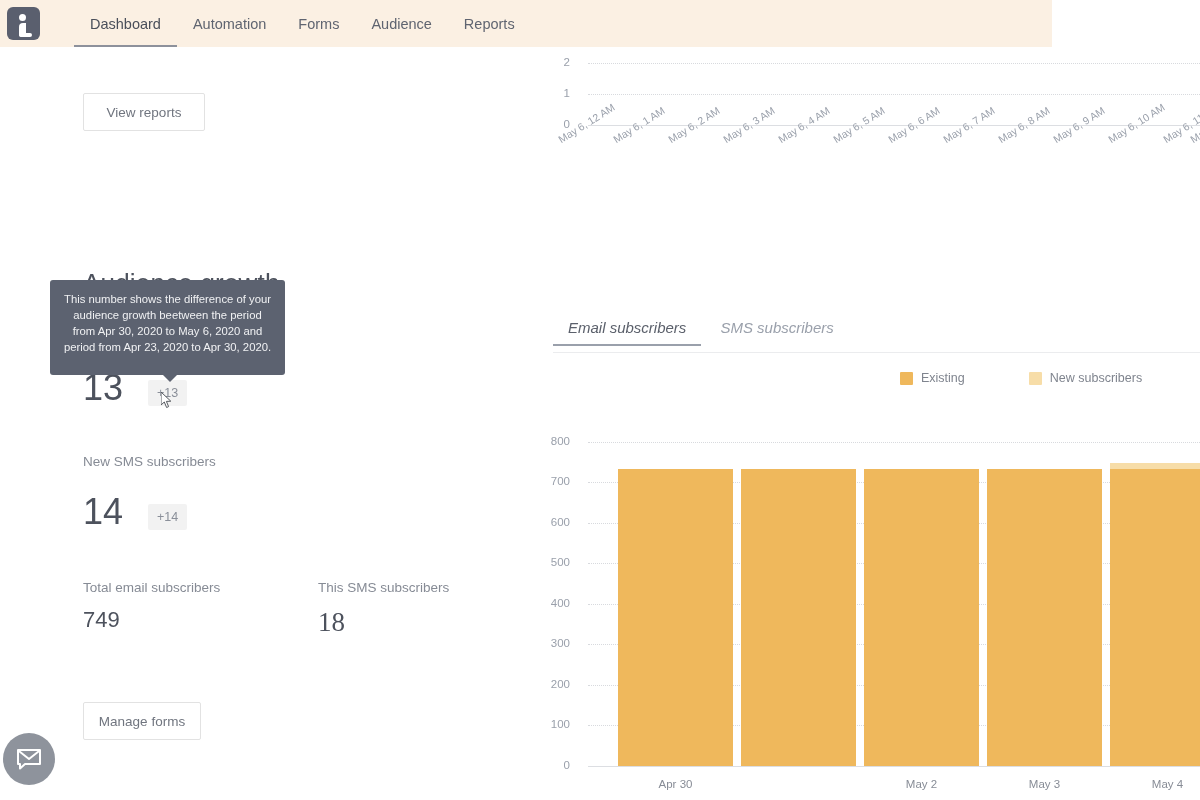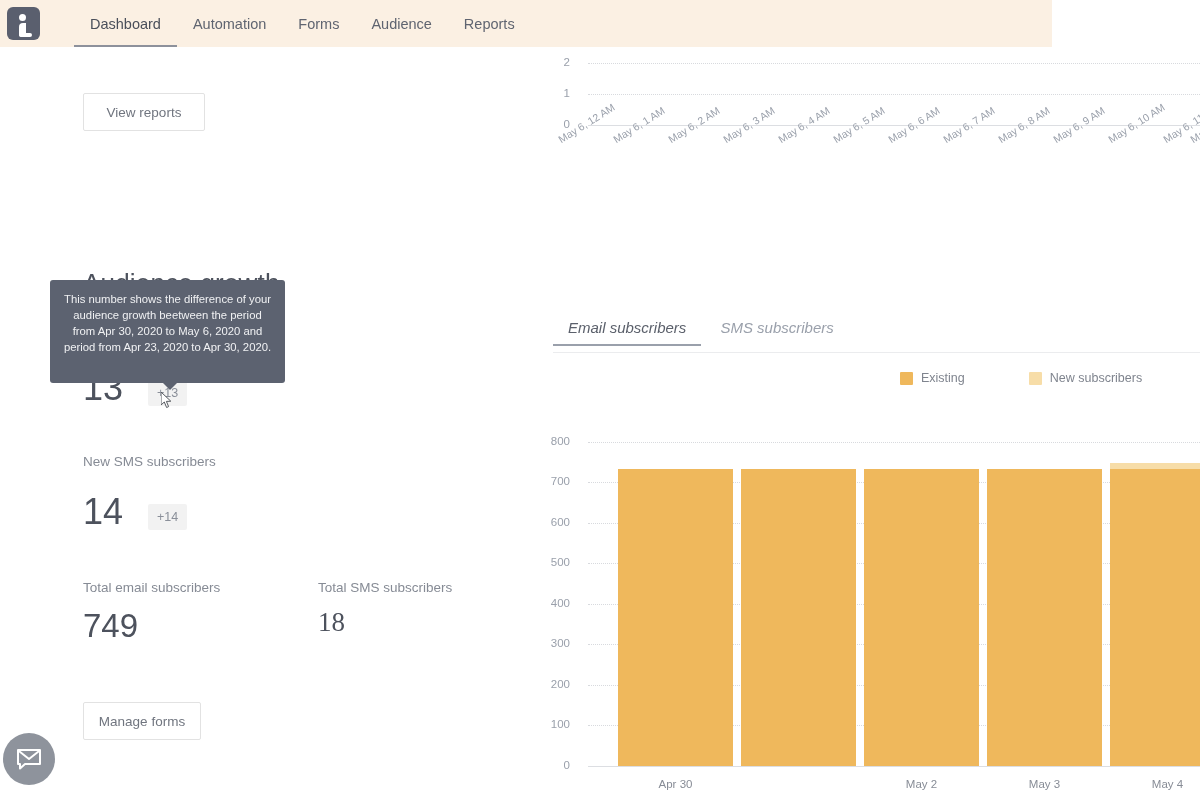--- a/index.html
+++ b/index.html
@@ -79,35 +79,35 @@
     font-size: 12.5px; padding: 6px 9px; border-radius: 2px;
     cursor: pointer;
   }
 
   #growth-value { left: 83px; top: 320px; }
   #growth-badge { left: 148px; top: 333px; }
   #sms-label    { left: 83px; top: 407px; }
   #sms-value    { left: 83px; top: 444px; }
   #sms-badge    { left: 148px; top: 457px; }
   #tot-email-label { left: 83px; top: 533px; }
-  #tot-email-value { left: 83px; top: 560px; font-size: 33px; }
+  #tot-email-value { left: 83px; top: 560px; font-size: 22px; }
   #tot-sms-label   { left: 318px; top: 533px; }
   #tot-sms-value   { left: 318px; top: 560px; font-size: 27px; font-family: Liberation Serif, serif; }
 
   
   .cursor {
     position: absolute; left: 161px; top: 345px;
     width: 12px; height: 17px; pointer-events: none;
   }
 
   
   .tooltip {
     position: absolute; left: 50px; top: 233px;
     width: 235px; background: #5c6270; color: #f0f1f3;
-    border-radius: 3px; padding: 11px 12px 28px;
+    border-radius: 3px; padding: 11px 12px 20px;
     font-size: 11.3px; line-height: 16px; text-align: center;
   }
   .tooltip::after {
     content: ""; position: absolute; left: 112px; bottom: -7px;
     border-left: 8px solid transparent; border-right: 8px solid transparent;
     border-top: 8px solid #5c6270;
   }
 
   
   .right-col { position: absolute; left: 540px; top: 47px; width: 660px; height: 753px; background:#fff; }
@@ -204,21 +204,21 @@
   <div class="stat-value" id="growth-value">13</div>
   <div class="delta-badge" id="growth-badge">+13</div>
 
   <div class="stat-label" id="sms-label">New SMS subscribers</div>
   <div class="stat-value" id="sms-value">14</div>
   <div class="delta-badge" id="sms-badge">+14</div>
 
   <div class="stat-label" id="tot-email-label">Total email subscribers</div>
   <div class="stat-value" id="tot-email-value">749</div>
 
-  <div class="stat-label" id="tot-sms-label">Total SMS subscribers</div>
+  <div class="stat-label" id="tot-sms-label">This SMS subscribers</div>
   <div class="stat-value" id="tot-sms-value">18</div>
 
   <div class="ghost-btn" id="manage-forms-btn">Manage forms</div>
 
   <div class="tooltip">This number shows the difference of your audience growth beetween the period from Apr 30, 2020 to May 6, 2020 and period from Apr 23, 2020 to Apr 30, 2020.</div>
 
   <svg class="cursor" viewBox="0 0 12 17">
     <polygon points="0,0 0,13 3.3,10 5.6,15.5 7.6,14.6 5.4,9.4 9.8,9.2" fill="#ffffff" stroke="#55595f" stroke-width="1"></polygon>
   </svg>
 </div>

